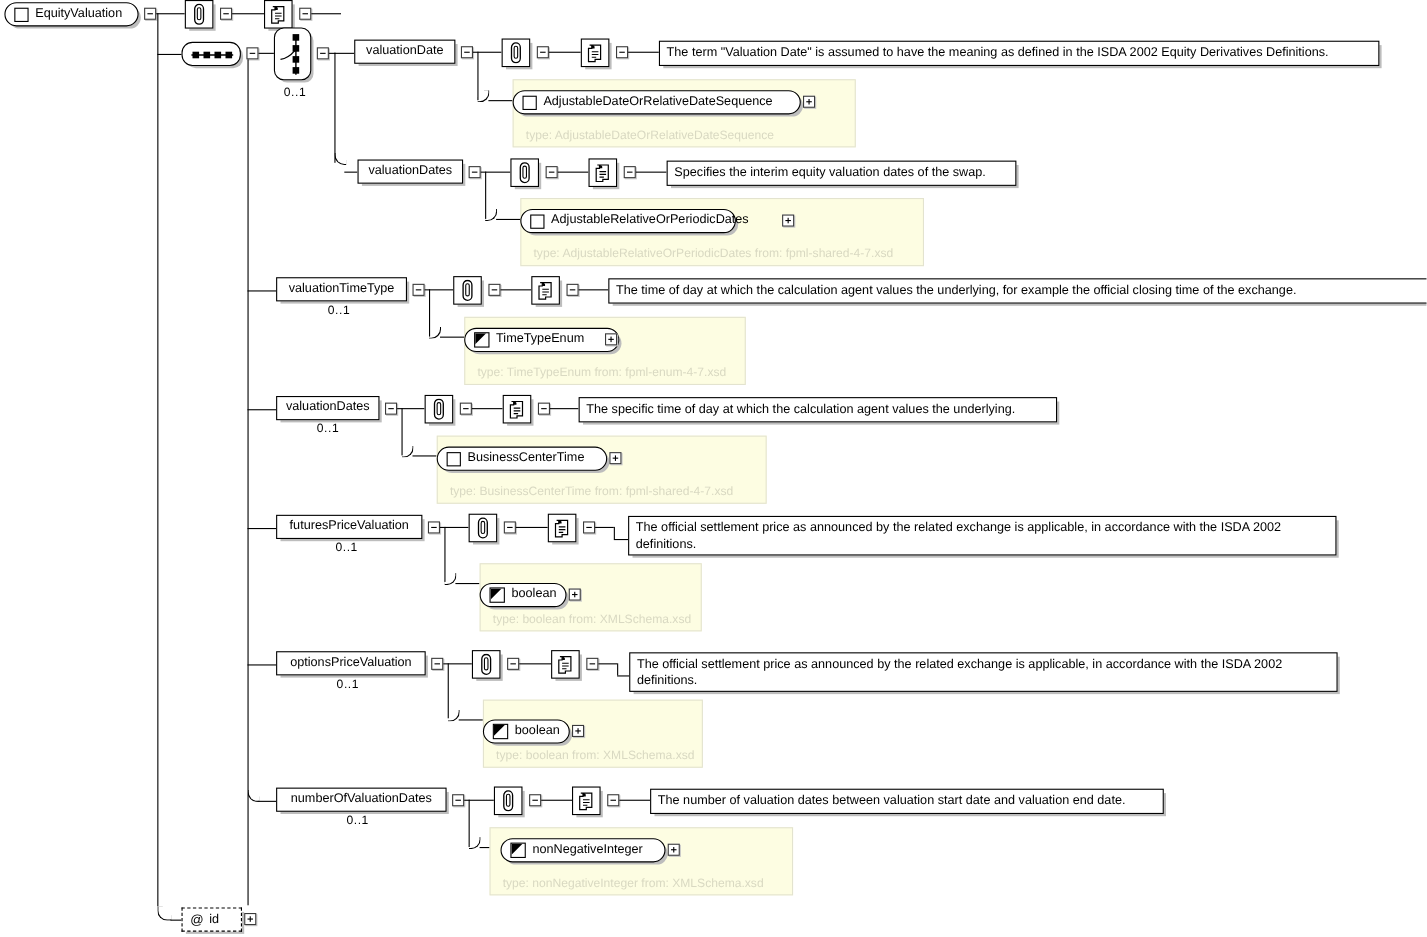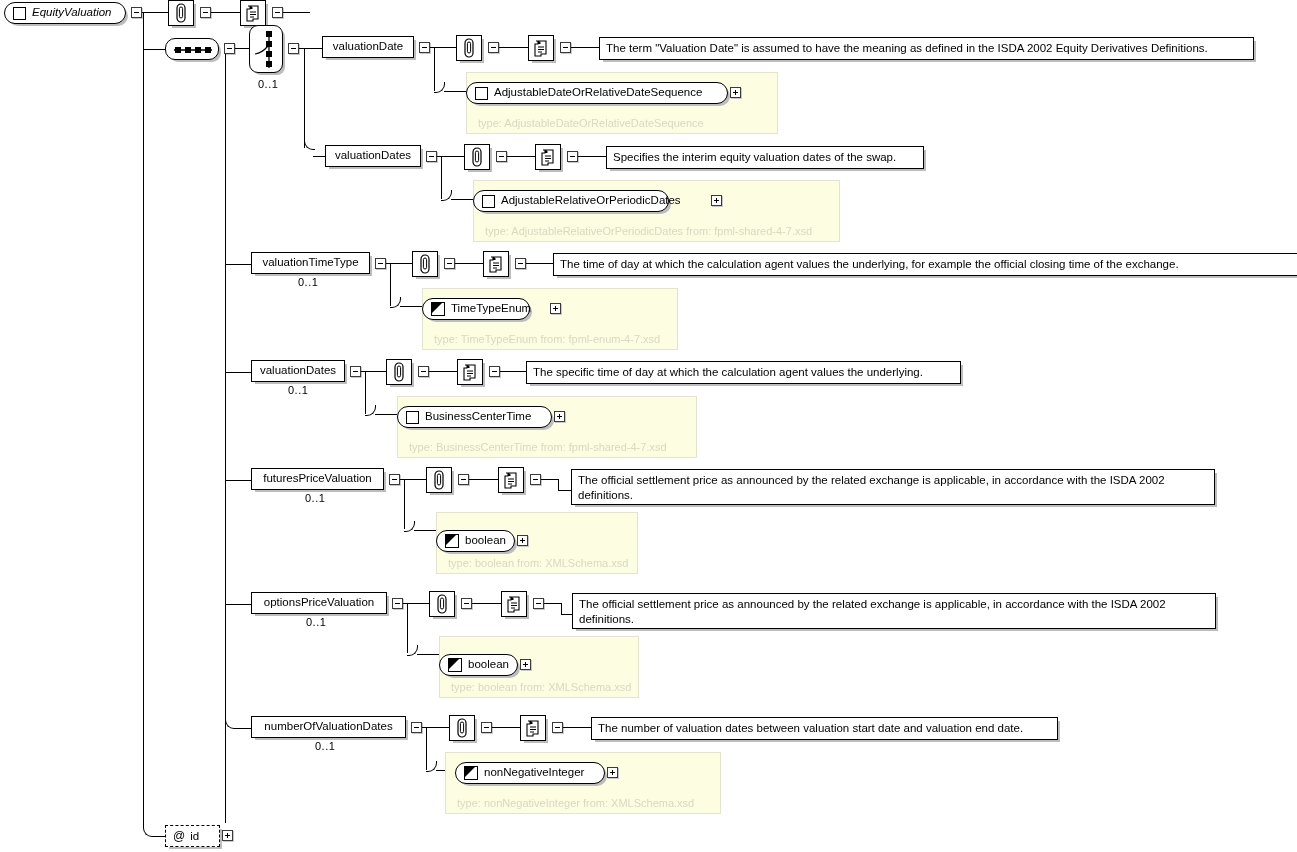--- a/index.html
+++ b/index.html
@@ -223,21 +223,21 @@
     margin-right: 5px;
     font-size: 12px;
     line-height: 1;
   }
 </style>
 </head>
 <body>
 
 <div id="canvas">
 
-  <div class="capsule" style="left:4px; top:2px; width:122px;font-style:italic;">
+  <div class="capsule" style="left:4px; top:2px; width:122px;">
     <span class="sq"></span>
     <span class="cap-lbl">EquityValuation</span>
   </div>
   <div class="pm" style="left:131px; top:7px;"></div>
 
   <div class="ln h" style="left:142px; top:12px; width:26px;"></div>
   <div class="ln v" style="left:143px; top:12px; height:812px;"></div>
 
   <div class="iconbox" style="left:168px; top:0px;">
     <svg width="16" height="20" viewBox="0 0 16 20">
@@ -408,21 +408,21 @@
   </div>
   <div class="pm" style="left:515px; top:258px;"></div>
   <div class="ln h" style="left:526px; top:263px; width:27px;"></div>
   <div class="doc" style="left:553px; top:253px; width:789px;">
     <span>The time of day at which the calculation agent values the underlying, for example the official closing time of the exchange.</span>
   </div>
 
   <div class="typepanel" style="left:422px; top:288px; width:256px; height:62px;">
     <span class="tcaption">type: TimeTypeEnum from: fpml-enum-4-7.xsd</span>
   </div>
-  <div class="capsule" style="left:422px; top:298px; width:108px;">
+  <div class="capsule" style="left:422px; top:298px; width:141px;">
     <span class="tri"></span>
     <span class="cap-lbl">TimeTypeEnum</span>
   </div>
   <div class="pm plus" style="left:550px; top:303px;"></div>
 
   <div class="ln h" style="left:225px; top:372px; width:26px;"></div>
   <div class="node elem" style="left:251px; top:360px; width:94px;">
     <span class="lbl">valuationDates</span>
   </div>
   <div class="occ" style="left:288px; top:384px;">0..1</div>

